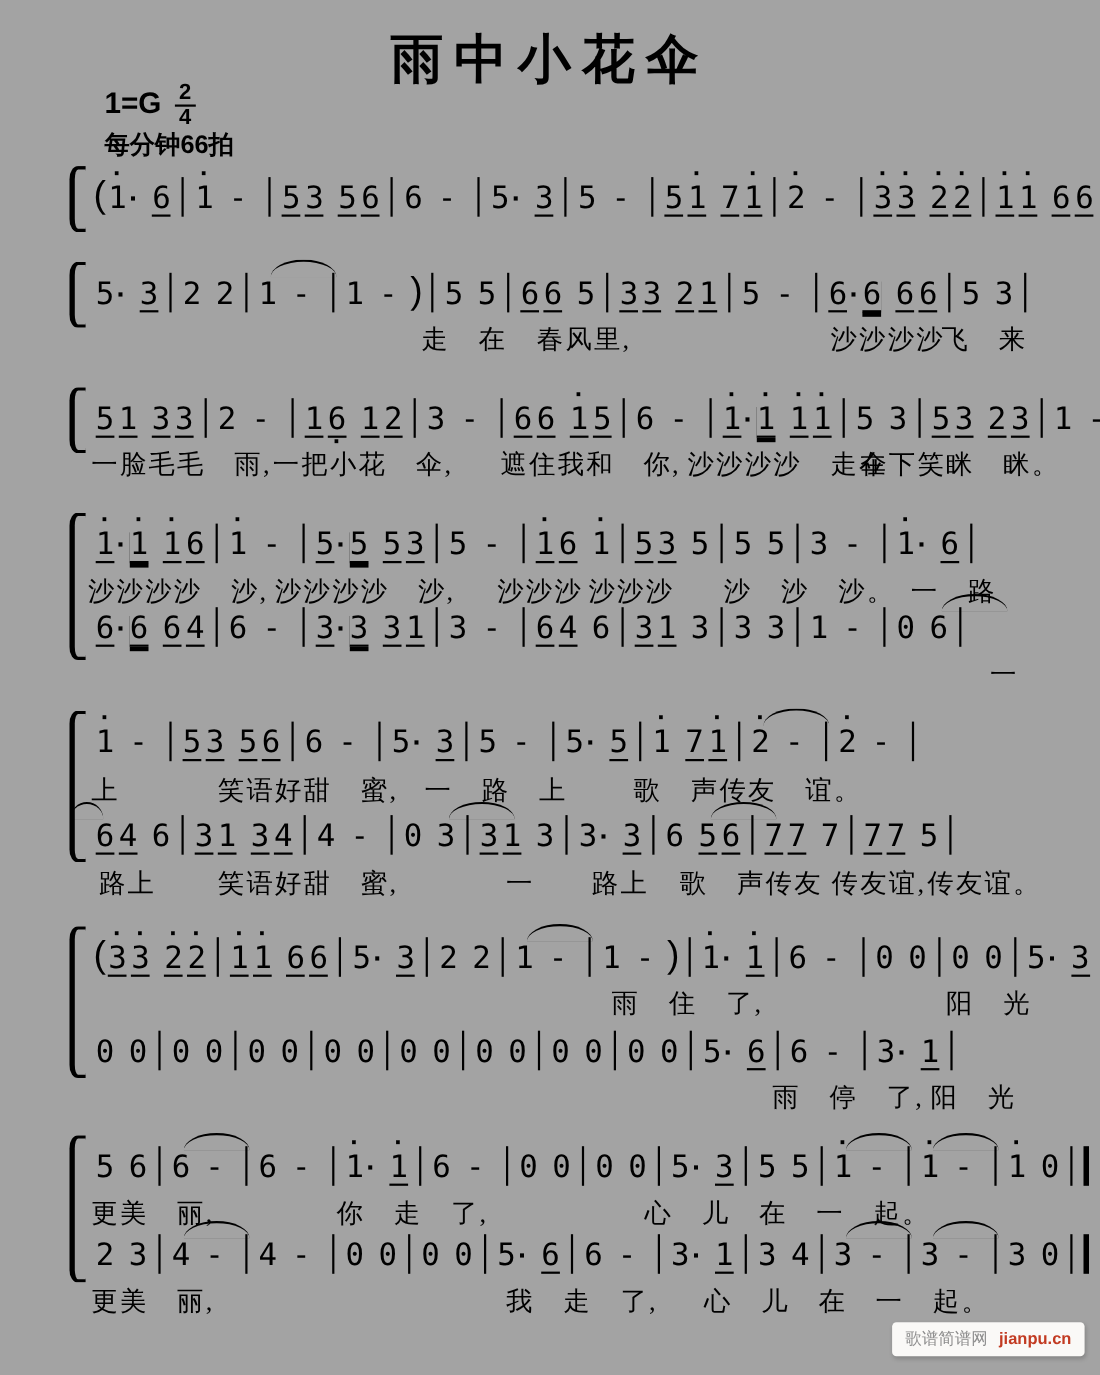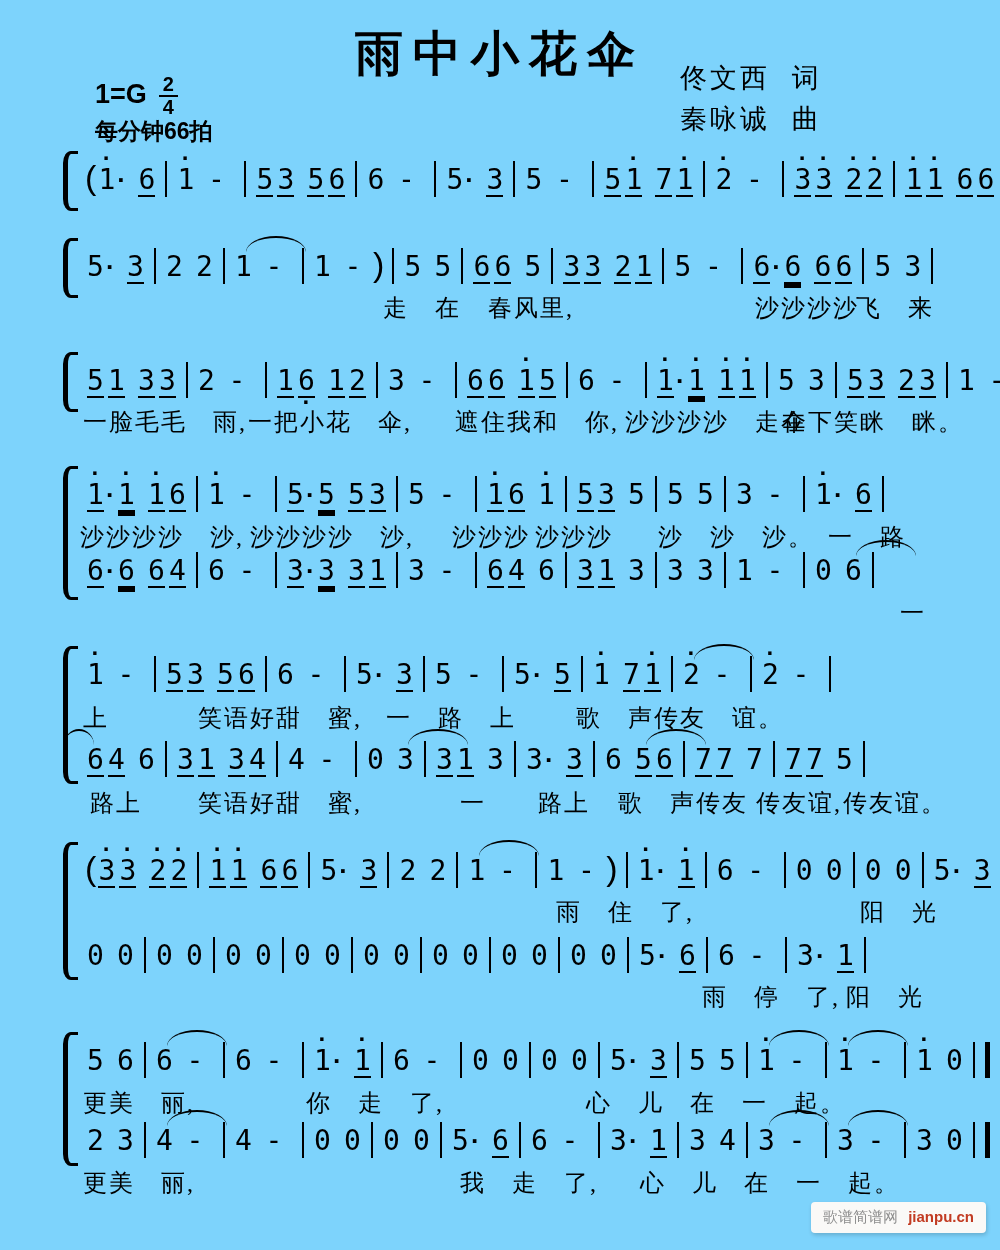--- a/index.html
+++ b/index.html
@@ -1,16 +1,16 @@
 <!DOCTYPE html>
 <html><head>
 <meta charset="utf-8">
 <style>
   html,body{margin:0;padding:0;background:#fff;}
-  #page{position:relative;width:1000px;height:1250px;background:#7dd3fc;color:#000;
+  #page{position:relative;width:1000px;height:1250px;background:#a3a3a3;color:#000;
         overflow:hidden;font-family:"Liberation Sans",sans-serif;}
   .title{position:absolute;top:22px;left:0;width:100%;text-align:center;
          font-size:48px;font-weight:bold;letter-spacing:10px;
          font-family:"Liberation Serif",serif;}
   .credits{position:absolute;top:58px;left:680px;font-size:27px;letter-spacing:3px;
            word-spacing:12px;line-height:41px;font-family:"Liberation Serif",serif;}
   .keyrow{position:absolute;top:74px;left:95px;font-family:Liberation Sans, sans-serif;
           font-weight:bold;font-size:27px;}
   .frac{display:inline-block;vertical-align:middle;margin-left:12px;text-align:center;
         font-size:20px;line-height:21px;}
@@ -53,24 +53,20 @@
   .wm-name{}
   .wm-url{margin-left:6px;font-weight:bold;}
 </style>
 </head>
 <body>
 
 <div id="page">
 
   <div class="title">雨中小花伞</div>
 
-  <div class="credits">
-    <div>佟文西 词</div>
-    <div>秦咏诚 曲</div>
-  </div>
 
   <div class="keyrow">
     <span>1=G</span><span class="frac"><span class="fn">2</span><span class="fd">4</span></span>
   </div>
 
   <div class="tempo">每分钟66拍</div>
 
   <div id="score">
       <div class="brk" style="top: 151px; height: 54px;"></div>
       <div class="mrow" style="top: 153px;"><span class="par">(</span><span class="note"><span class="ud">·</span><span class="dg">1</span></span><span class="aug">·</span><span class="sp"></span><span class="note"><span class="ud"></span><span class="dg u1">6</span></span><span class="bar"></span><span class="note"><span class="ud">·</span><span class="dg">1</span></span><span class="sp"></span><span class="dash">-</span><span class="sp"></span><span class="bar"></span><span class="note"><span class="ud"></span><span class="dg u1">5</span></span><span class="note"><span class="ud"></span><span class="dg u1">3</span></span><span class="sp"></span><span class="note"><span class="ud"></span><span class="dg u1">5</span></span><span class="note"><span class="ud"></span><span class="dg u1">6</span></span><span class="bar"></span><span class="note"><span class="ud"></span><span class="dg">6</span></span><span class="sp"></span><span class="dash">-</span><span class="sp"></span><span class="bar"></span><span class="note"><span class="ud"></span><span class="dg">5</span></span><span class="aug">·</span><span class="sp"></span><span class="note"><span class="ud"></span><span class="dg u1">3</span></span><span class="bar"></span><span class="note"><span class="ud"></span><span class="dg">5</span></span><span class="sp"></span><span class="dash">-</span><span class="sp"></span><span class="bar"></span><span class="note"><span class="ud"></span><span class="dg u1">5</span></span><span class="note"><span class="ud">·</span><span class="dg u1">1</span></span><span class="sp"></span><span class="note"><span class="ud"></span><span class="dg u1">7</span></span><span class="note"><span class="ud">·</span><span class="dg u1">1</span></span><span class="bar"></span><span class="note"><span class="ud">·</span><span class="dg">2</span></span><span class="sp"></span><span class="dash">-</span><span class="sp"></span><span class="bar"></span><span class="note"><span class="ud">·</span><span class="dg u1">3</span></span><span class="note"><span class="ud">·</span><span class="dg u1">3</span></span><span class="sp"></span><span class="note"><span class="ud">·</span><span class="dg u1">2</span></span><span class="note"><span class="ud">·</span><span class="dg u1">2</span></span><span class="bar"></span><span class="note"><span class="ud">·</span><span class="dg u1">1</span></span><span class="note"><span class="ud">·</span><span class="dg u1">1</span></span><span class="sp"></span><span class="note"><span class="ud"></span><span class="dg u1">6</span></span><span class="note"><span class="ud"></span><span class="dg u1">6</span></span></div>

